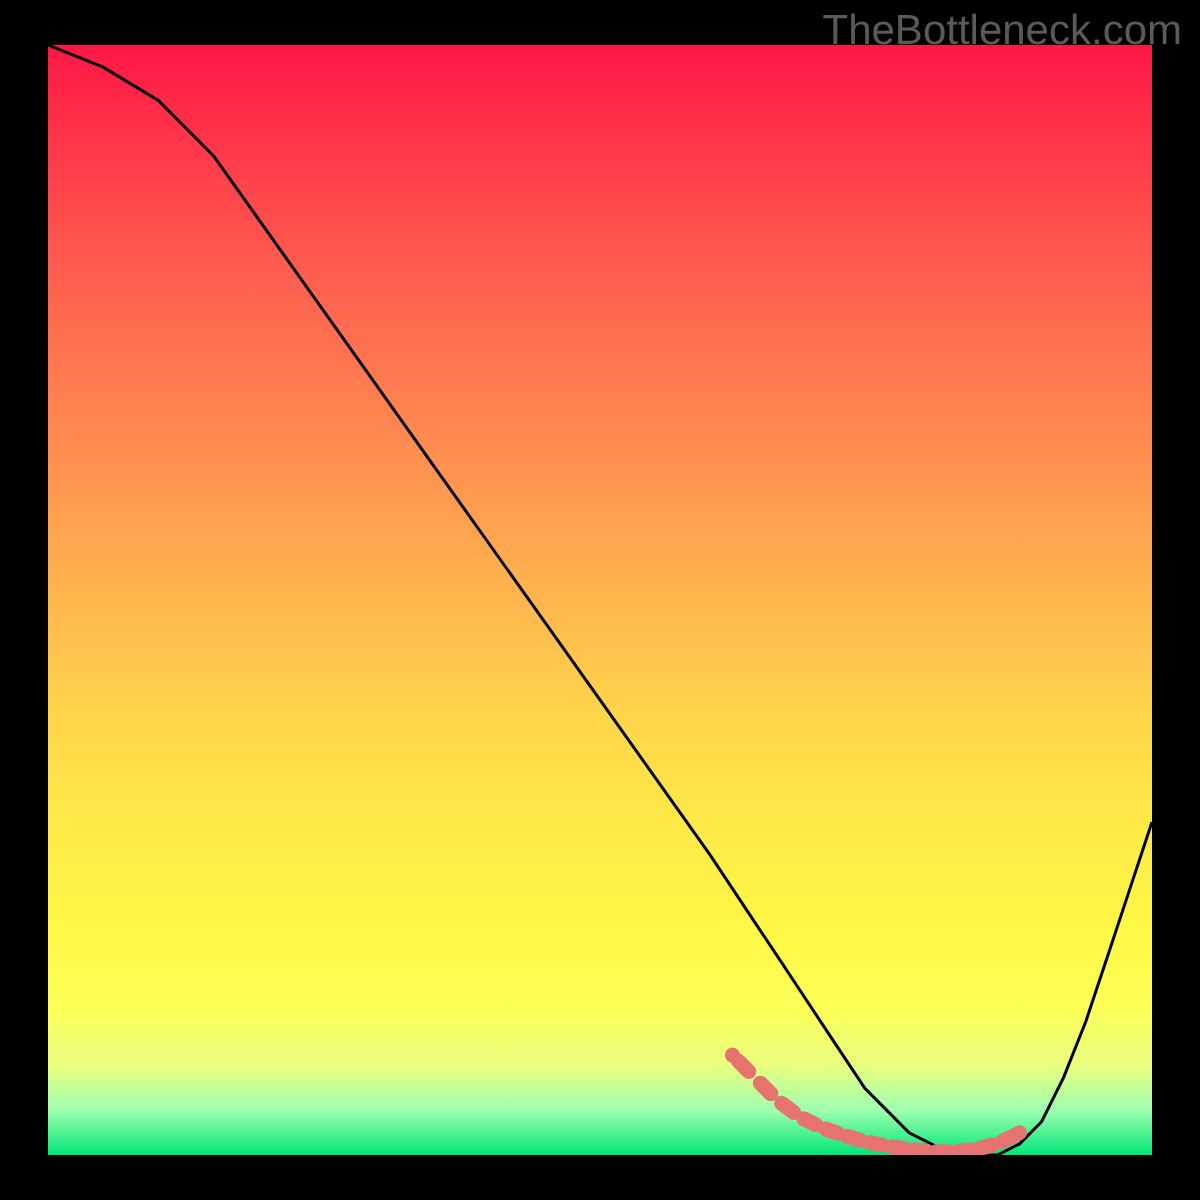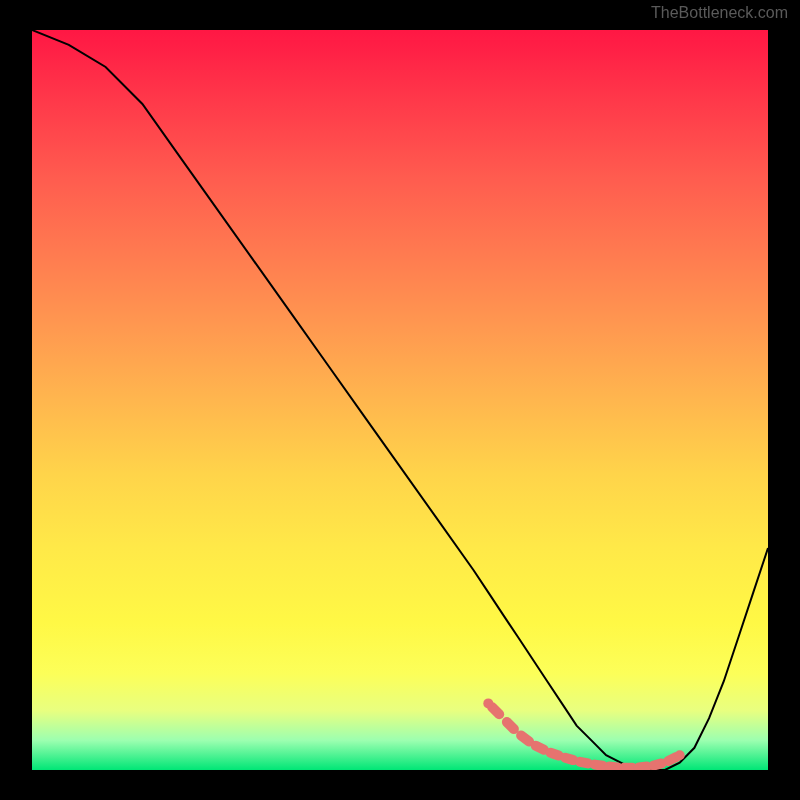--- a/index.html
+++ b/index.html
@@ -8,21 +8,21 @@
     height: 800px;
     background: #000;
     position: relative;
     font-family: Arial, sans-serif;
   }
   .watermark {
     position: absolute;
     top: 4px;
     right: 12px;
     color: #5a5a5a;
-    font-size: 16px;
+    font-size: 28px;
     font-weight: 500;
     z-index: 10;
   }
   .plot-area {
     position: absolute;
     left: 32px;
     top: 30px;
     width: 736px;
     height: 740px;
     overflow: hidden;

